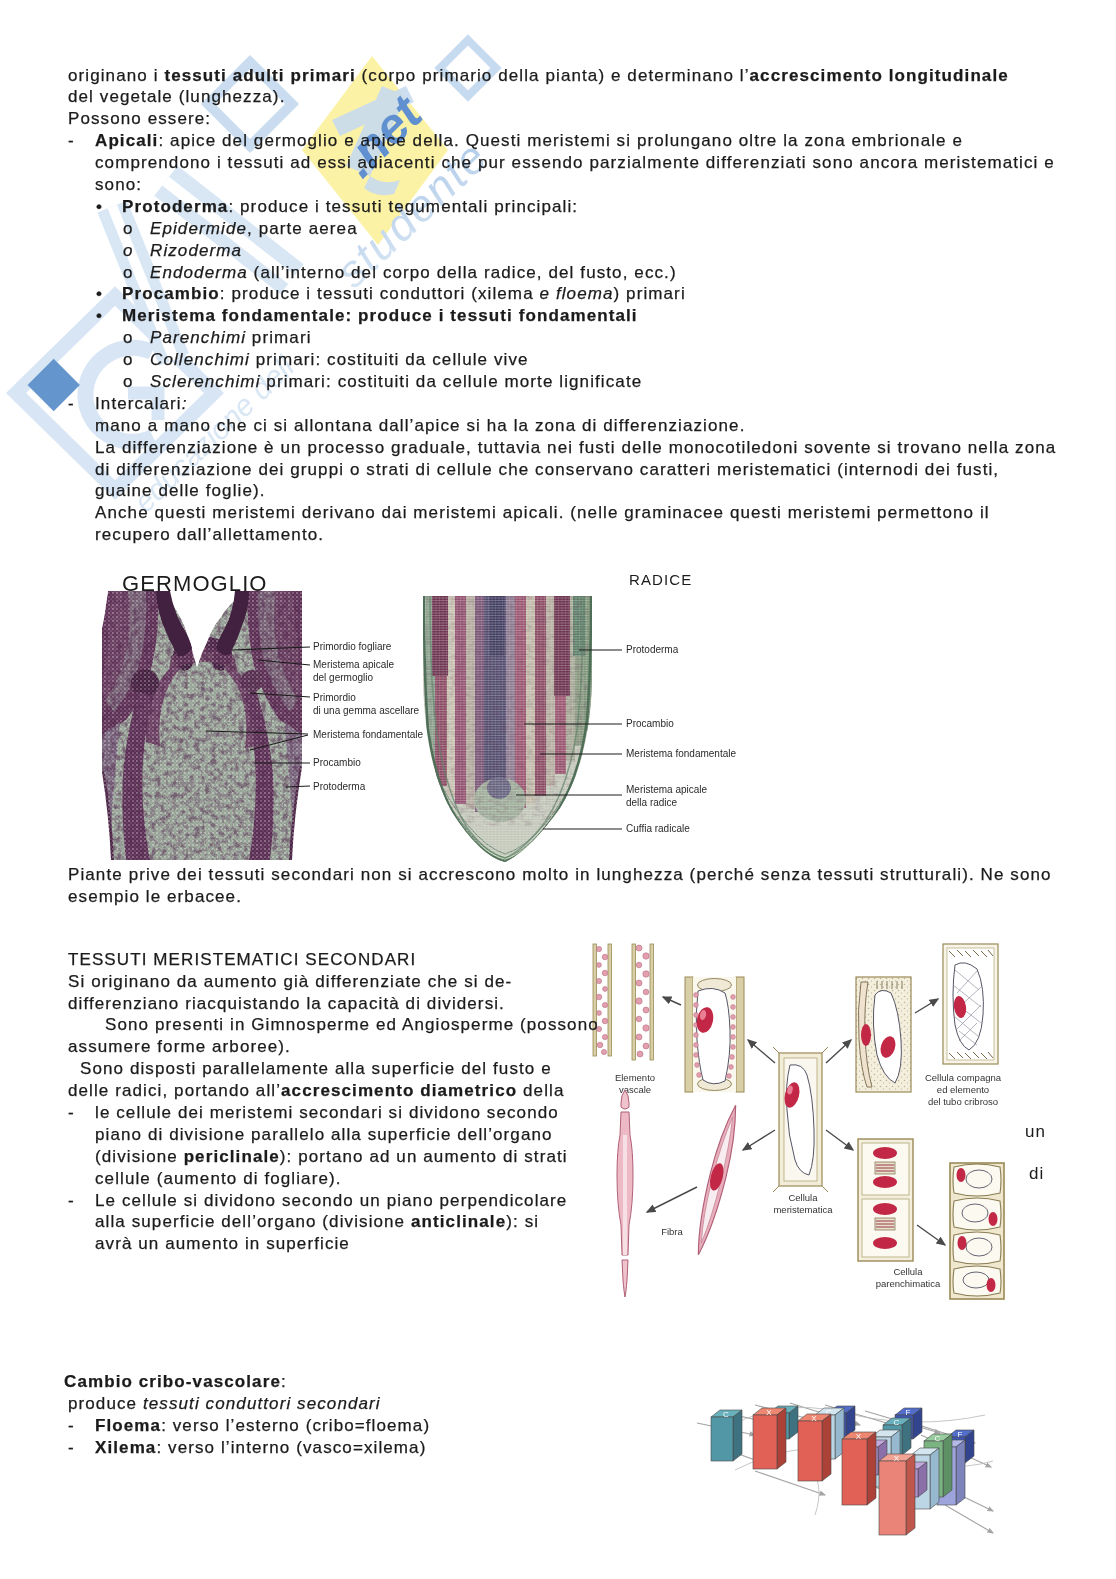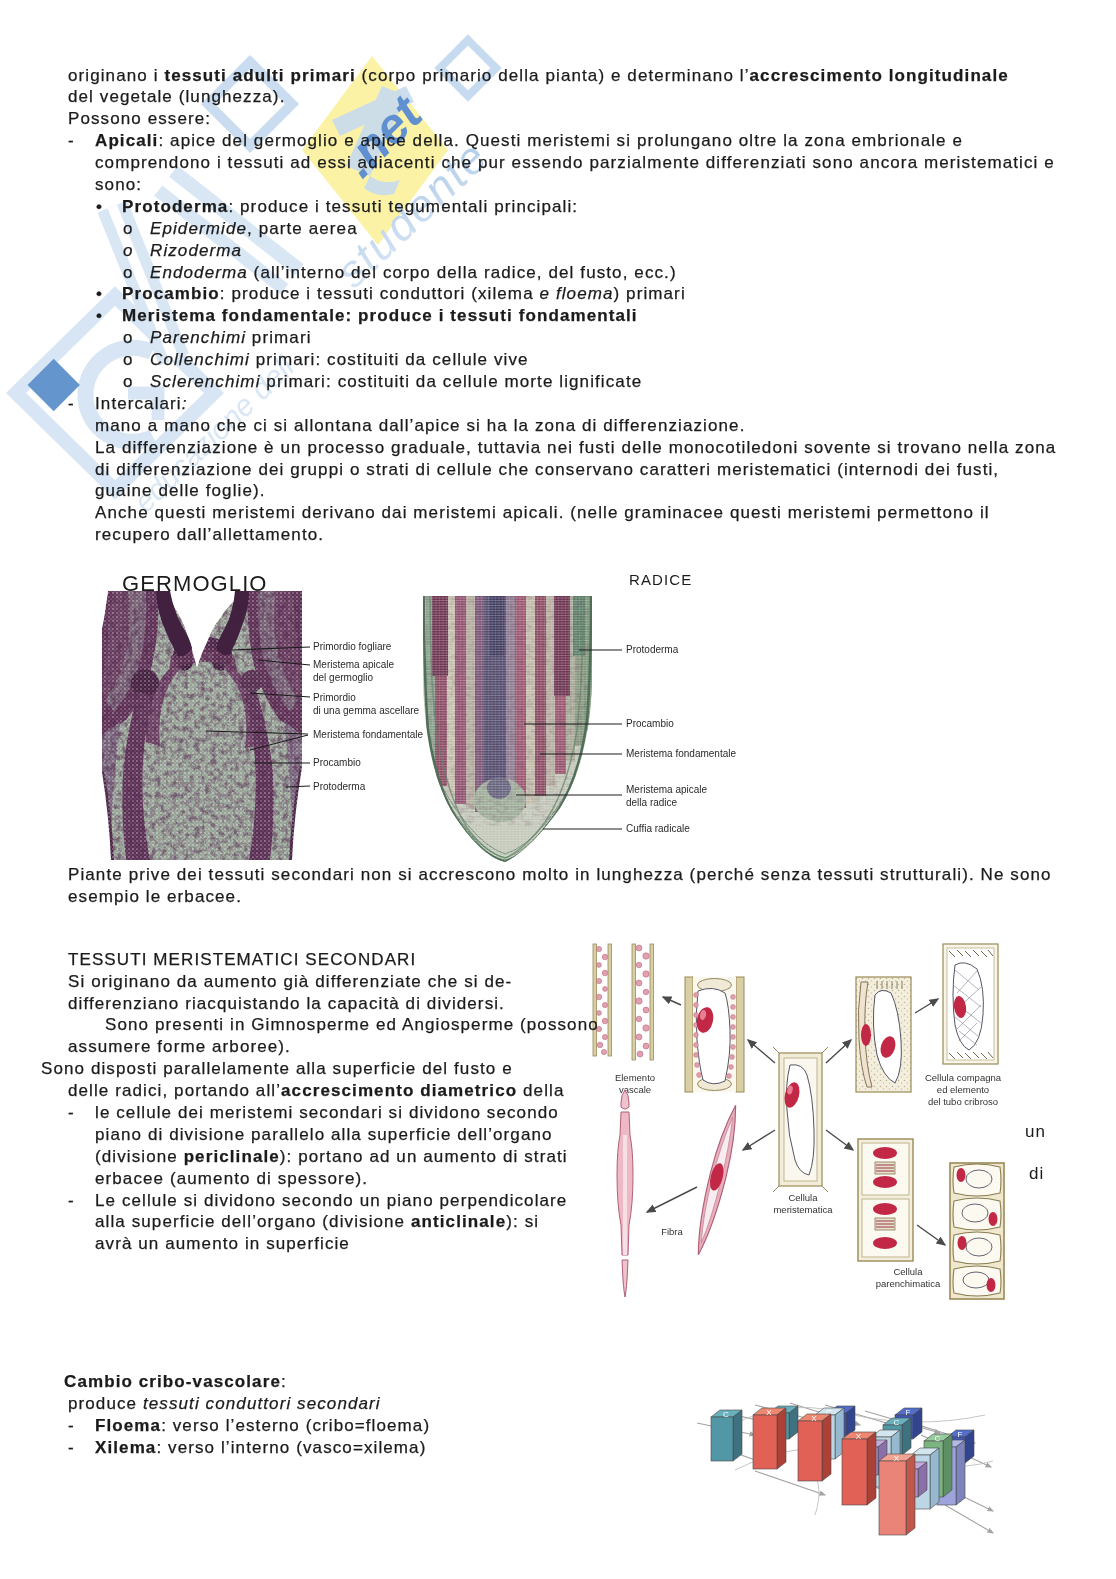--- a/index.html
+++ b/index.html
@@ -267,26 +267,26 @@
   <div class="ln" style="padding-left:68px">Piante prive dei tessuti secondari non si accrescono molto in lunghezza (perché senza tessuti strutturali). Ne sono</div>
   <div class="ln" style="padding-left:68px">esempio le erbacee.</div>
 </div>
 
 <div class="txt" style="left:0;top:948.8px;z-index:2;line-height:21.4px">
   <div class="ln" style="padding-left:68px">TESSUTI MERISTEMATICI SECONDARI</div>
   <div class="ln" style="padding-left:68px">Si originano da aumento già differenziate che si de-</div>
   <div class="ln" style="padding-left:68px">differenziano riacquistando la capacità di dividersi.</div>
   <div class="ln" style="padding-left:105px">Sono presenti in Gimnosperme ed Angiosperme (possono</div>
   <div class="ln" style="padding-left:68px">assumere forme arboree).</div>
-  <div class="ln" style="padding-left:41px">Sono disposti parallelamente alla superficie del fusto e</div>
+  <div class="ln" style="padding-left:80px">Sono disposti parallelamente alla superficie del fusto e</div>
   <div class="ln" style="padding-left:68px">delle radici, portando all’<b>accrescimento diametrico</b> della</div>
   <div class="ln" style="padding-left:95px"><span class="m" style="left:68px">-</span>le cellule dei meristemi secondari si dividono secondo</div>
   <div class="ln" style="padding-left:95px">piano di divisione parallelo alla superficie dell’organo</div>
   <div class="ln" style="padding-left:95px">(divisione <b>periclinale</b>): portano ad un aumento di strati</div>
-  <div class="ln" style="padding-left:95px">erbacee (aumento di spessore).</div>
+  <div class="ln" style="padding-left:95px">cellule (aumento di fogliare).</div>
   <div class="ln" style="padding-left:95px"><span class="m" style="left:68px">-</span>Le cellule si dividono secondo un piano perpendicolare</div>
   <div class="ln" style="padding-left:95px">alla superficie dell’organo (divisione <b>anticlinale</b>): si</div>
   <div class="ln" style="padding-left:95px">avrà un aumento in superficie</div>
 </div>
 <div class="fl" style="left:1025px;top:1122px;font-size:17px;letter-spacing:1.1px;z-index:2">un</div>
 <div class="fl" style="left:1029px;top:1164px;font-size:17px;letter-spacing:1.1px;z-index:2">di</div>
 
 <svg id="fig2" style="position:absolute;left:585px;top:935px;z-index:1" width="430" height="372" viewBox="0 0 430 372">
 <defs>
   <marker id="ah" markerWidth="8" markerHeight="8" refX="6" refY="3" orient="auto">

